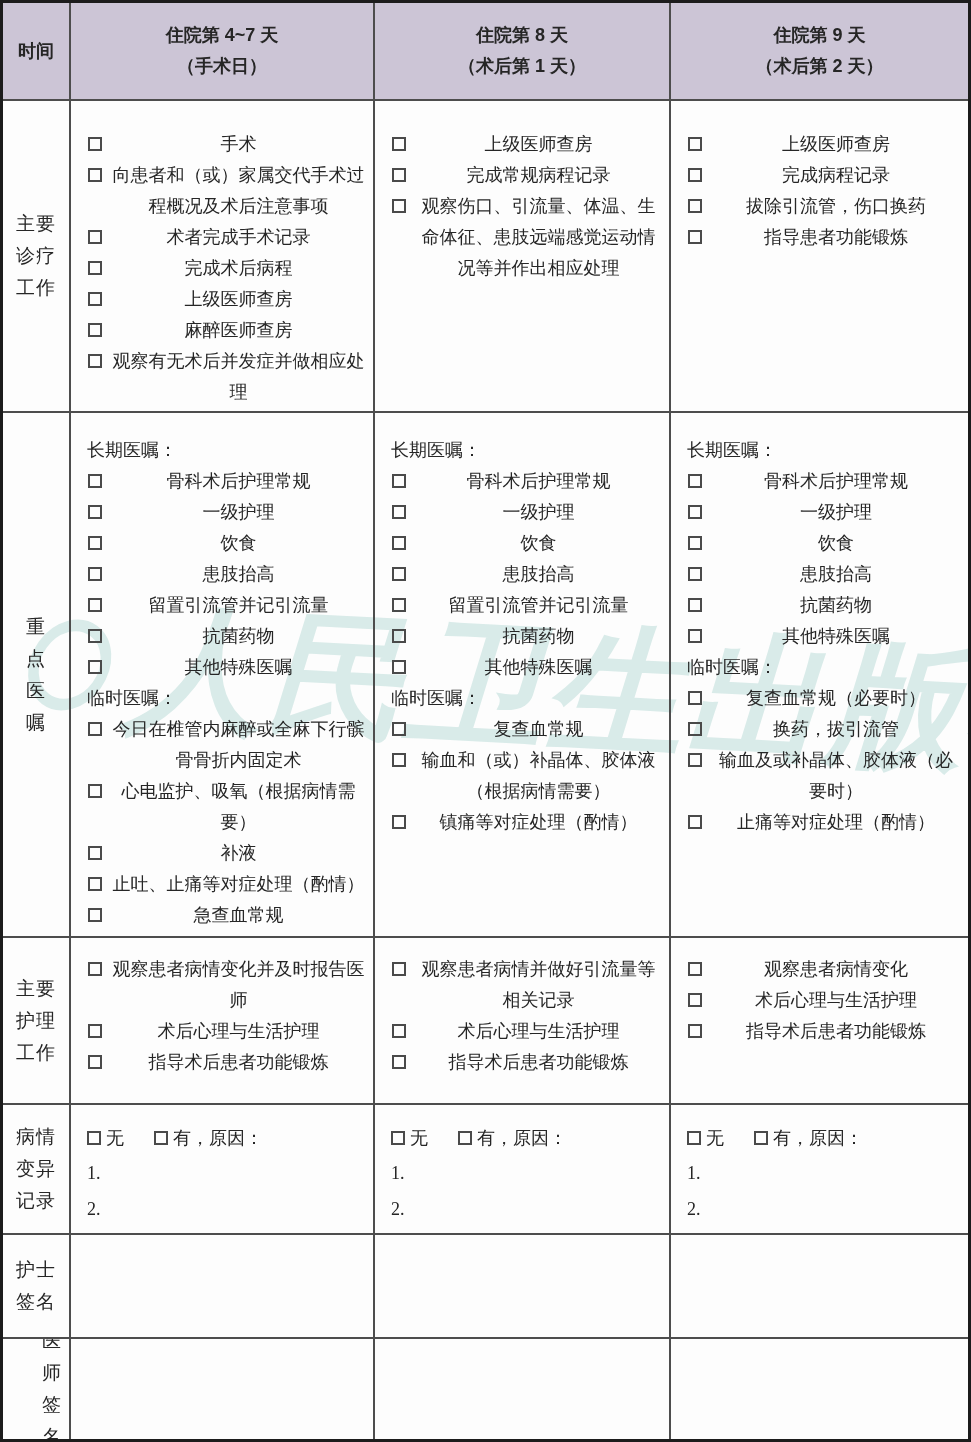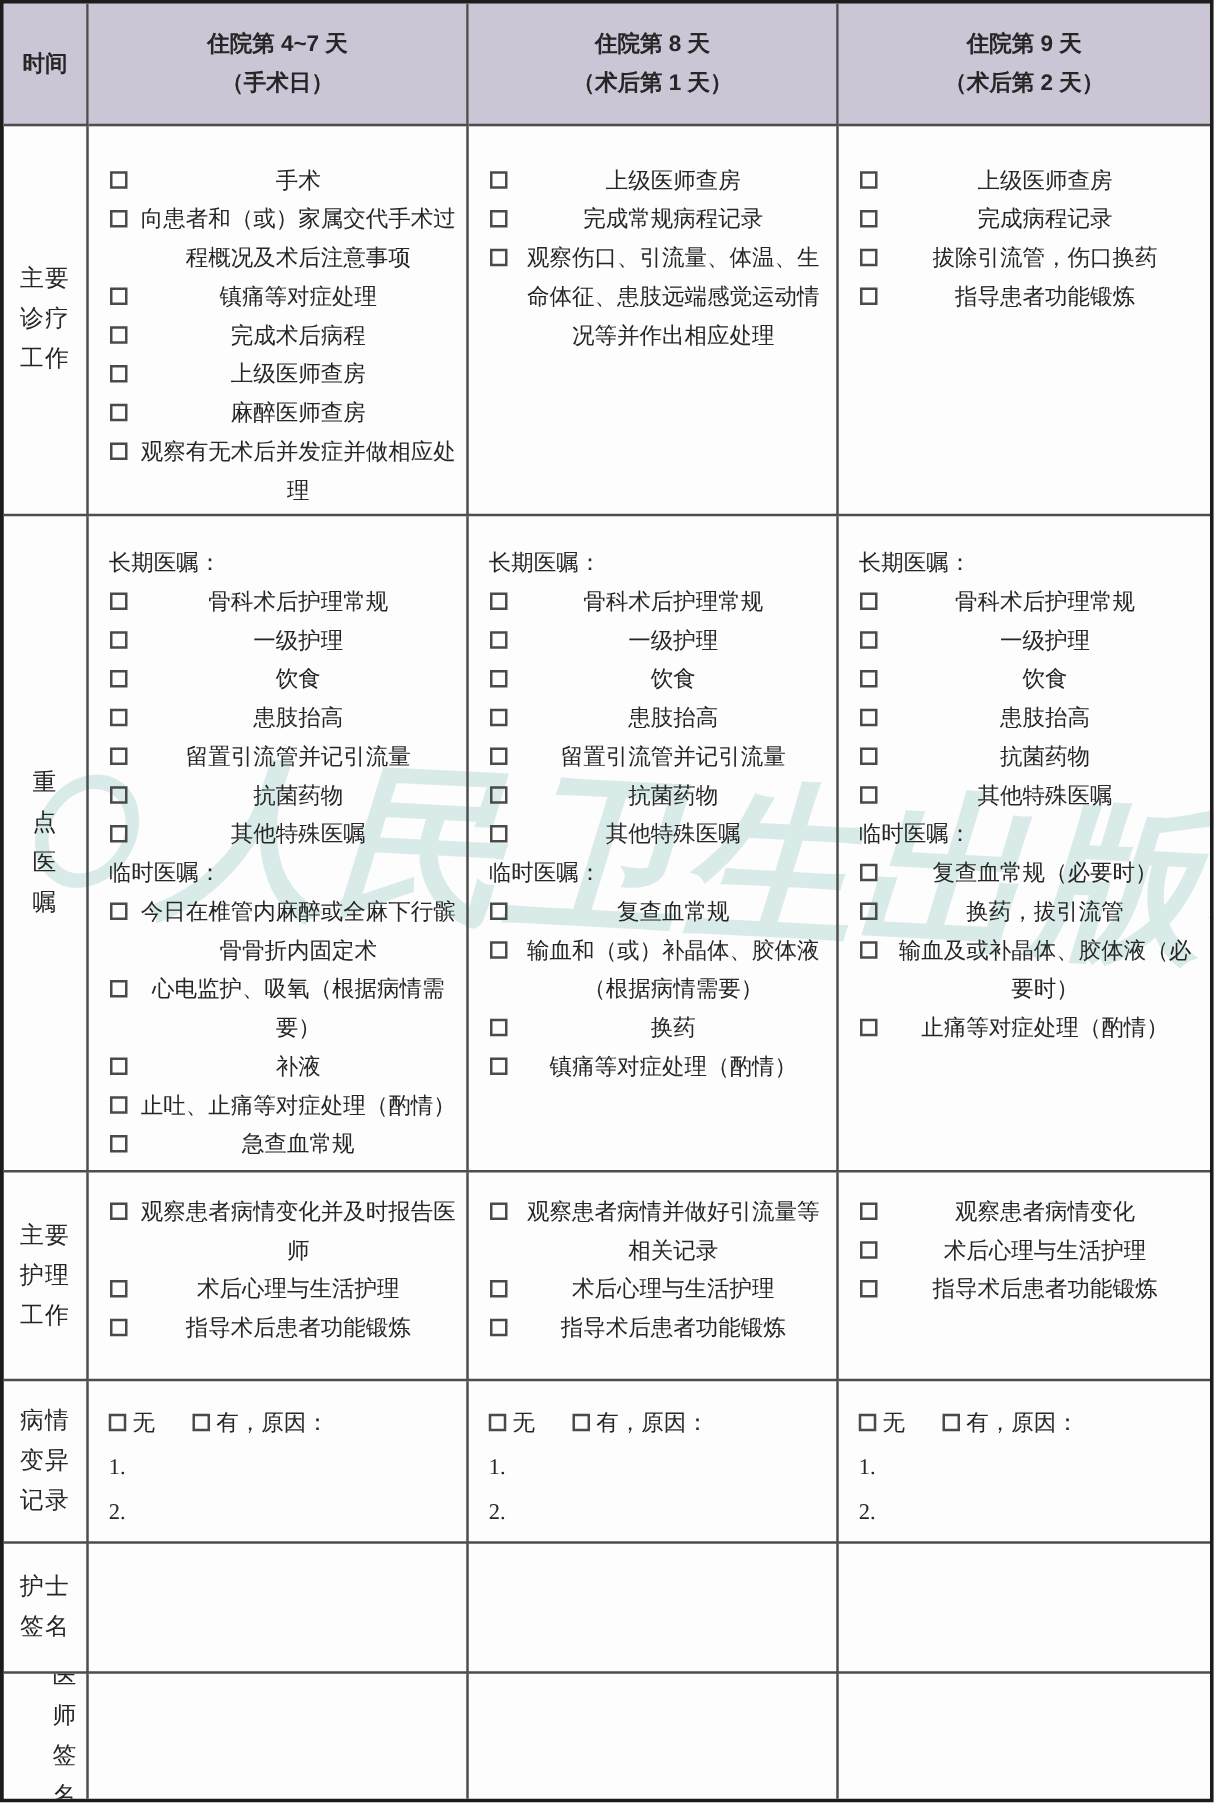--- a/index.html
+++ b/index.html
@@ -136,21 +136,21 @@
       <div class="check-item">
         <span class="cb"></span>
         <span class="txt">手术</span>
       </div>
       <div class="check-item">
         <span class="cb"></span>
         <span class="txt">向患者和（或）家属交代手术过程概况及术后注意事项</span>
       </div>
       <div class="check-item">
         <span class="cb"></span>
-        <span class="txt">镇痛等对症处理</span>
+        <span class="txt">术者完成手术记录</span>
       </div>
       <div class="check-item">
         <span class="cb"></span>
         <span class="txt">完成术后病程</span>
       </div>
       <div class="check-item">
         <span class="cb"></span>
         <span class="txt">上级医师查房</span>
       </div>
       <div class="check-item">
@@ -290,24 +290,20 @@
       <div class="check-item">
         <span class="cb"></span>
         <span class="txt">复查血常规</span>
       </div>
       <div class="check-item">
         <span class="cb"></span>
         <span class="txt">输血和（或）补晶体、胶体液（根据病情需要）</span>
       </div>
       <div class="check-item">
         <span class="cb"></span>
-        <span class="txt">换药</span>
-      </div>
-      <div class="check-item">
-        <span class="cb"></span>
         <span class="txt">镇痛等对症处理（酌情）</span>
       </div>
     </div>
   <div class="cell r-orders no-r">
       <div class="sec-header">长期医嘱：</div>
       <div class="check-item">
         <span class="cb"></span>
         <span class="txt">骨科术后护理常规</span>
       </div>
       <div class="check-item">

